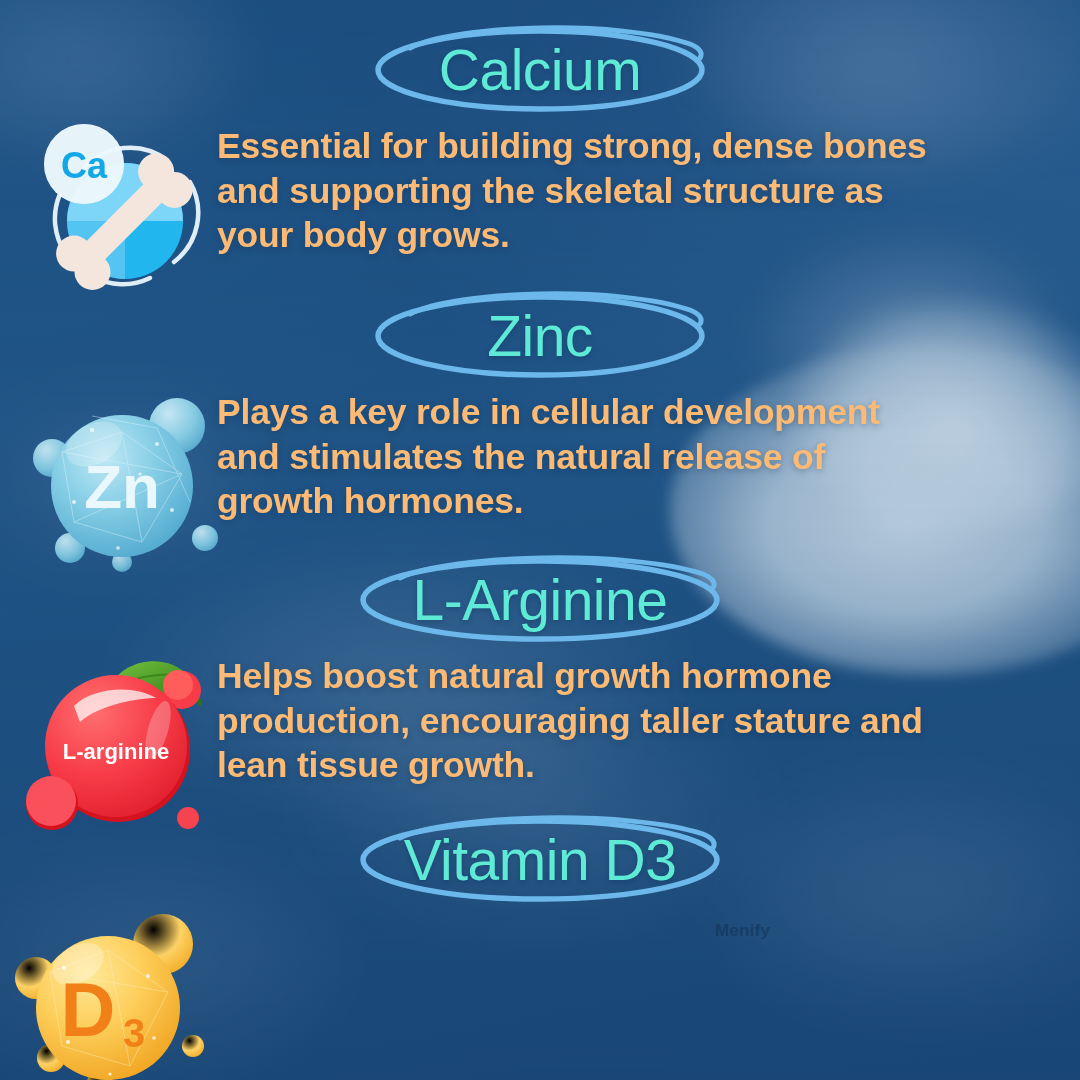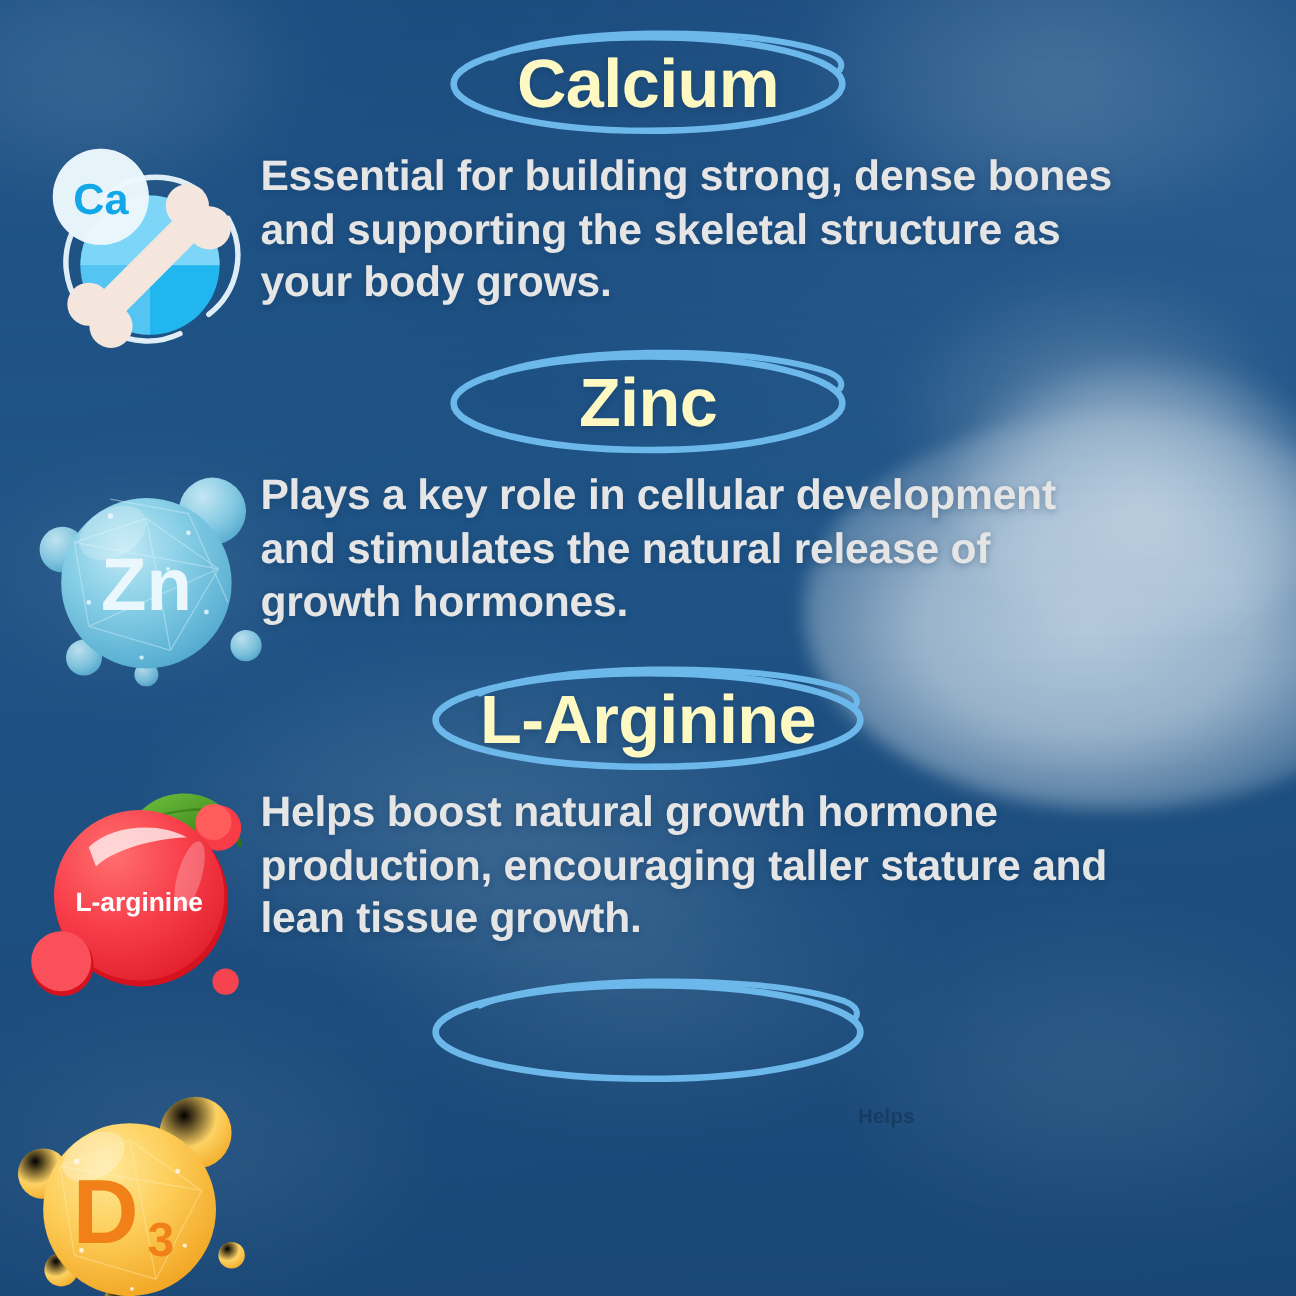--- a/index.html
+++ b/index.html
@@ -98,40 +98,40 @@
     height:96px;
     display:flex; align-items:center; justify-content:center;
   }
   .heading-wrap svg{
     position:absolute; left:50%; top:50%;
     transform:translate(-50%,-50%);
     pointer-events:none;
   }
   .heading-text{
     position:relative; z-index:2;
-    color:#fef9c3;
-    font-weight:bold;
+    color:#5eead4;
+    font-weight:normal;
     font-size:57px;
     line-height:1;
     letter-spacing:-.5px;
     white-space:nowrap;
     text-shadow:0 2px 5px rgba(12,48,86,.35);
   }
 
   
   .row{ position:relative; display:flex; align-items:flex-start; }
   .icon-box{
     position:relative;
     width:205px; min-width:205px;
     height:185px;
     margin-left:22px;
     display:flex; align-items:center; justify-content:center;
   }
   .body-text{
-    color:#e5e5e5;
+    color:#fdba74;
     font-weight:bold;
     font-size:35.5px;
     line-height:1.26;
     letter-spacing:-.2px;
     text-shadow:0 2px 6px rgba(12,48,86,.35);
     padding-top:6px;
     max-width:730px;
   }
   #sec-calcium  .body-text{ margin-left:-10px; }
   #sec-zinc     .body-text{ margin-left:-10px; }
@@ -316,20 +316,21 @@
       </div>
     </div>
 
     <div class="section" id="sec-d3">
 
       <div class="heading-wrap">
         <svg width="370" height="96" viewBox="0 0 370 96">
           <ellipse cx="185" cy="48" rx="177" ry="39" fill="none" stroke="#6cb8ea" stroke-width="5.5" stroke-linecap="round"></ellipse>
           <path d="M 45 26 C 95 2, 275 -2, 348 22 C 358 26, 361 31, 358 36" fill="none" stroke="#6cb8ea" stroke-width="5" stroke-linecap="round"></path>
         </svg>
+        <div class="heading-text">Vitamin D3</div>
       </div>
 
       <div class="row">
         <div class="icon-box">
           <svg width="205" height="190" viewBox="0 0 205 190">
             <defs>
               <radialGradient id="d3Main" cx="36%" cy="26%" r="82%">
                 <stop offset="0%" stop-color="#ffe99a"></stop>
                 <stop offset="48%" stop-color="#fdcd58"></stop>
                 <stop offset="100%" stop-color="#f0a21e"></stop>
@@ -361,16 +362,16 @@
               <circle cx="102" cy="168" r="1.6"></circle>
             </g>
             <ellipse cx="70" cy="58" rx="28" ry="18" fill="#ffffff" opacity=".28" transform="rotate(-30 70 58)"></ellipse>
             <text x="80" y="130" font-family="Liberation Sans, sans-serif" font-size="76" font-weight="bold" fill="#f08017" text-anchor="middle">D</text>
             <text x="126" y="141" font-family="Liberation Sans, sans-serif" font-size="40" font-weight="bold" fill="#f08017" text-anchor="middle">3</text>
           </svg>
         </div>
       </div>
     </div>
 
-    <div class="watermark">Helps</div>
+    <div class="watermark">Menify</div>
 
   </div>
 </div>
 
 </body></html>

